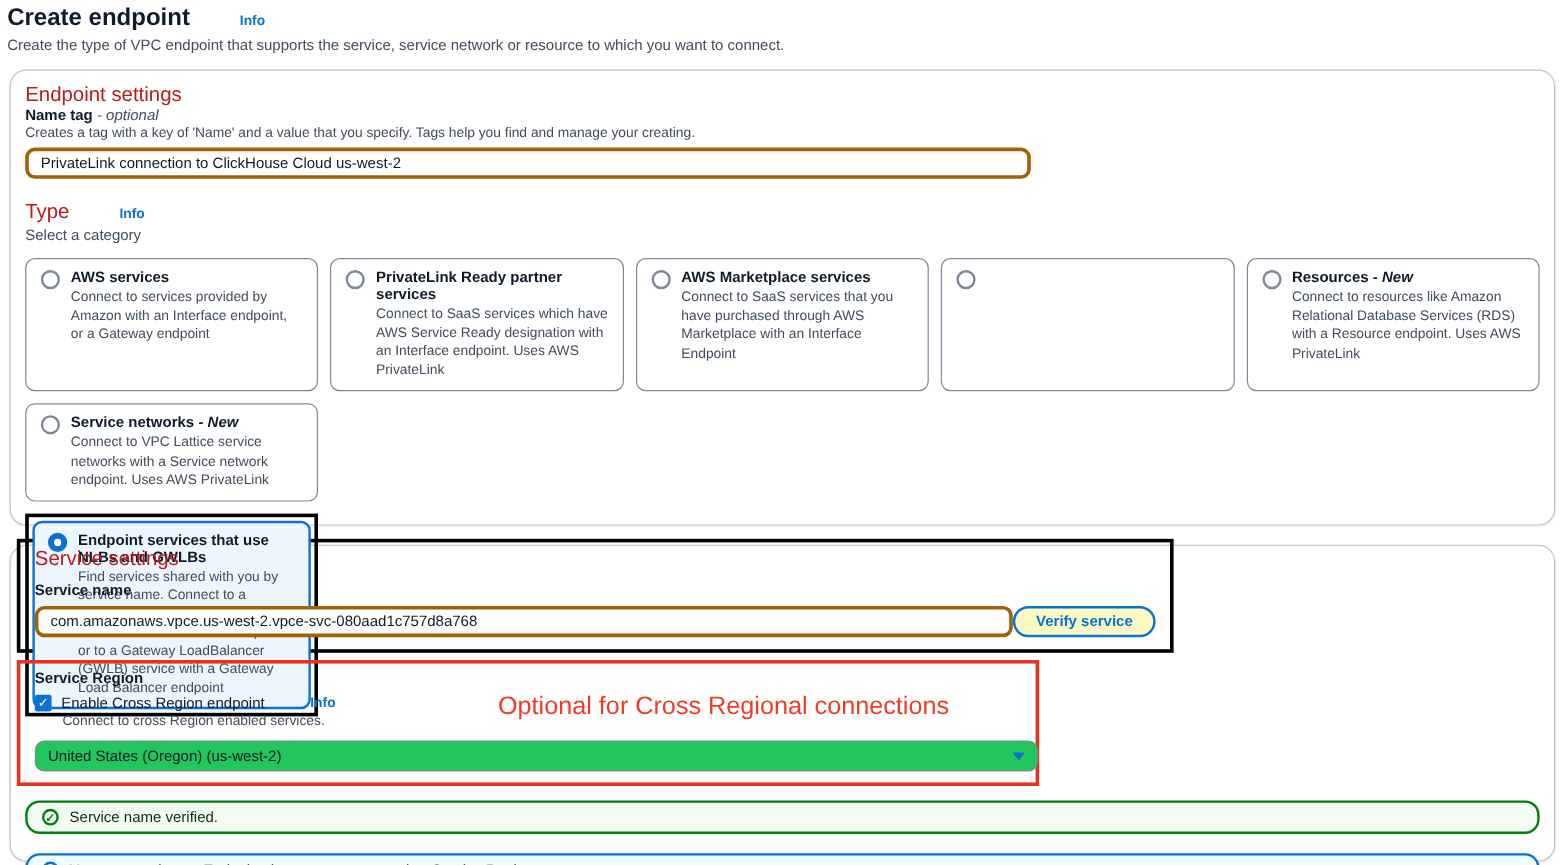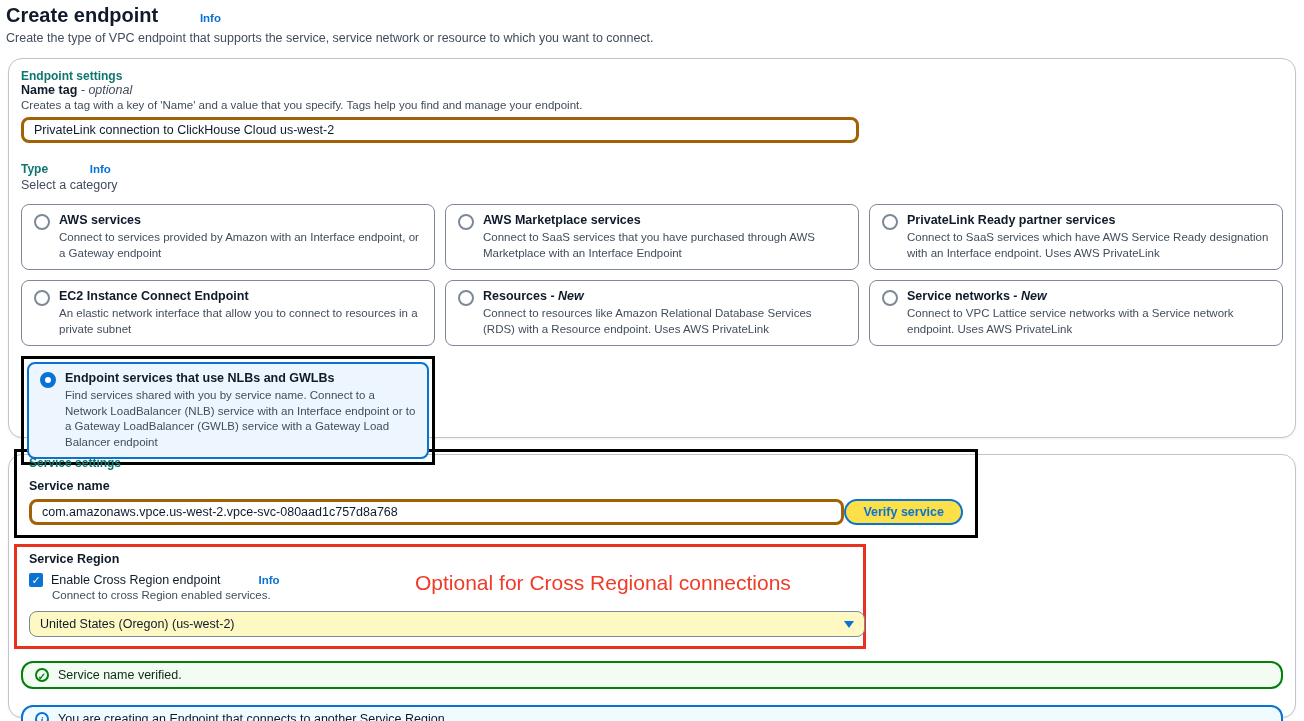--- a/index.html
+++ b/index.html
@@ -17,38 +17,38 @@
 
   .panel {
     margin:0 8px; background:#fff;
     border:1px solid #bec5cd; border-radius:14px;
     box-shadow:0 1px 2px rgba(0,28,36,.08);
     padding:10px 12px 14px 12px;
   }
   .panel-1 { margin-top:13px; height:380px; }
   .panel-2 { margin-top:16px; height:264px; padding-top:0; }
 
-  h2.section-heading { font-size:12px; font-weight:bold; margin:0; color:#0f766e; }
+  h2.section-heading { font-size:17px; font-weight:normal; margin:0; color:#b91c1c; }
   .section-desc { font-size:12.5px; color:#414d5c; margin:3px 0 14px 0; }
 
   .field-label { font-size:12.5px; font-weight:bold; color:#0f1b2a; }
   .optional { font-weight:normal; font-style:italic; color:#414d5c; }
   .field-help { font-size:11.5px; color:#414d5c; margin:2px 0 6px 0; }
 
   .text-input {
     font-family:"Liberation Sans", sans-serif;
     font-size:12.5px; color:#0f1b2a;
     border:3px solid #a16207; border-radius:8px;
     height:26px; padding:0 10px; width:838px; background:#fff;
   }
 
   .type-heading-row { margin-top:18px; }
   .type-desc { font-size:12.5px; color:#414d5c; margin:2px 0 12px 0; }
 
-  .tile-grid { display:grid; grid-template-columns:repeat(3, 1fr); gap:10px 10px; }
+  .tile-grid { display:grid; grid-template-columns:repeat(5, 1fr); gap:10px 10px; }
   .tile {
     border:1px solid #7d8998; border-radius:8px; background:#fff;
     padding:8px 12px; display:flex; gap:9px; align-items:flex-start; cursor:pointer;
   }
   .tile.selected { border:2px solid #0972d3; background:#edf6fe; padding:7px 11px; }
   .tile-title { font-size:12.5px; font-weight:bold; color:#0f1b2a; }
   .tile-suffix { font-size:12.5px; font-weight:bold; font-style:italic; color:#0f1b2a; }
   .tile-desc { font-size:11.5px; color:#414d5c; margin-top:3px; line-height:1.35; }
 
   .radio {
@@ -68,37 +68,37 @@
     border:3px solid #e9311f; margin:6px 0 0 -7px; width:852px;
     padding:5px 0 9px 12px; position:relative;
   }
   .annotation-text {
     position:absolute; left:398px; top:24px;
     font-size:21px; color:#ef3b27; white-space:nowrap;
   }
 
   .service-name-row { display:flex; align-items:center; gap:0; margin-top:6px; }
   .btn-secondary {
-    background:#fde047; border:2px solid #0972d3; color:#0972d3;
+    background:#fef9c3; border:2px solid #0972d3; color:#0972d3;
     font-family:"Liberation Sans", sans-serif;
     font-weight:bold; font-size:12.5px; border-radius:16px;
     padding:4px 17px; cursor:pointer; white-space:nowrap;
   }
 
   .checkbox-row { display:flex; align-items:center; gap:8px; margin-top:7px; }
   .checkbox {
     width:14px; height:14px; border-radius:2px; background:#0972d3;
     color:#fff; font-size:11px; line-height:14px; text-align:center; cursor:pointer;
   }
   .checkbox-label { font-size:12.5px; color:#0f1b2a; }
   .checkbox-help { font-size:11.5px; color:#414d5c; margin:2px 0 10px 23px; }
 
   .select {
     width:836px; height:26px; border:1px solid #7d8998; border-radius:8px;
-    background:#fef9c3; display:flex; align-items:center; justify-content:space-between;
+    background:#22c55e; display:flex; align-items:center; justify-content:space-between;
     padding:0 10px; font-size:12.5px; color:#0f1b2a; cursor:pointer;
   }
   .caret-down {
     width:0; height:0; border-left:5px solid transparent; border-right:5px solid transparent;
     border-top:7px solid #0972d3;
   }
 
   .alert {
     display:flex; align-items:center; gap:9px;
     border-radius:12px; height:28px; padding:0 12px; font-size:12.5px;
@@ -120,21 +120,21 @@
   <a class="info-link">Info</a>
   <div class="page-subtitle">Create the type of VPC endpoint that supports the service, service network or resource to which you want to connect.</div>
 </div>
 
 <div class="panel panel-1">
   <h2 class="section-heading">Endpoint settings</h2>
 
   <div class="field-label">
     <span>Name tag</span><span class="optional"> - optional</span>
   </div>
-  <div class="field-help">Creates a tag with a key of 'Name' and a value that you specify. Tags help you find and manage your endpoint.</div>
+  <div class="field-help">Creates a tag with a key of 'Name' and a value that you specify. Tags help you find and manage your creating.</div>
   <input class="text-input" type="text" value="PrivateLink connection to ClickHouse Cloud us-west-2" style="">
 
   <div class="type-heading-row">
     <h2 class="section-heading" style="display:inline-block">Type</h2>
     <a class="info-link">Info</a>
   </div>
   <div class="type-desc">Select a category</div>
 
   <div class="tile-grid">
 
@@ -142,39 +142,35 @@
       <span class="radio"></span>
       <div>
         <div class="tile-title">AWS services</div>
         <div class="tile-desc">Connect to services provided by Amazon with an Interface endpoint, or a Gateway endpoint</div>
       </div>
     </div>
 
     <div class="tile">
       <span class="radio"></span>
       <div>
+        <div class="tile-title">PrivateLink Ready partner services</div>
+        <div class="tile-desc">Connect to SaaS services which have AWS Service Ready designation with an Interface endpoint. Uses AWS PrivateLink</div>
+      </div>
+    </div>
+
+    <div class="tile">
+      <span class="radio"></span>
+      <div>
         <div class="tile-title">AWS Marketplace services</div>
         <div class="tile-desc">Connect to SaaS services that you have purchased through AWS Marketplace with an Interface Endpoint</div>
       </div>
     </div>
 
     <div class="tile">
       <span class="radio"></span>
-      <div>
-        <div class="tile-title">PrivateLink Ready partner services</div>
-        <div class="tile-desc">Connect to SaaS services which have AWS Service Ready designation with an Interface endpoint. Uses AWS PrivateLink</div>
-      </div>
-    </div>
-
-    <div class="tile">
-      <span class="radio"></span>
-      <div>
-        <div class="tile-title">EC2 Instance Connect Endpoint</div>
-        <div class="tile-desc">An elastic network interface that allow you to connect to resources in a private subnet</div>
-      </div>
     </div>
 
     <div class="tile">
       <span class="radio"></span>
       <div>
         <div class="tile-title"><span>Resources</span> <span class="tile-suffix">- New</span></div>
         <div class="tile-desc">Connect to resources like Amazon Relational Database Services (RDS) with a Resource endpoint. Uses AWS PrivateLink</div>
       </div>
     </div>
 

